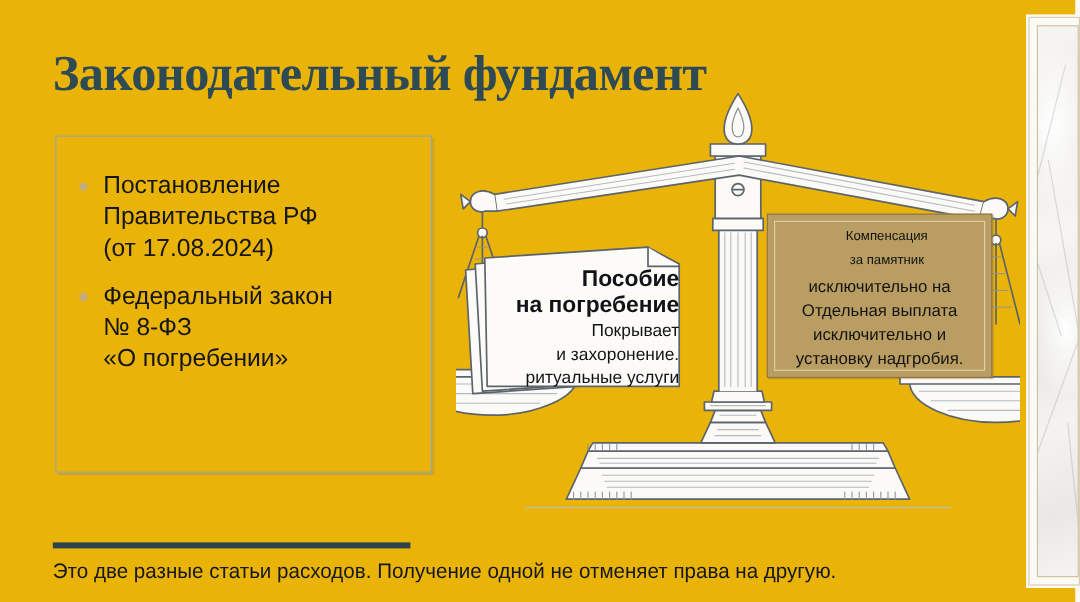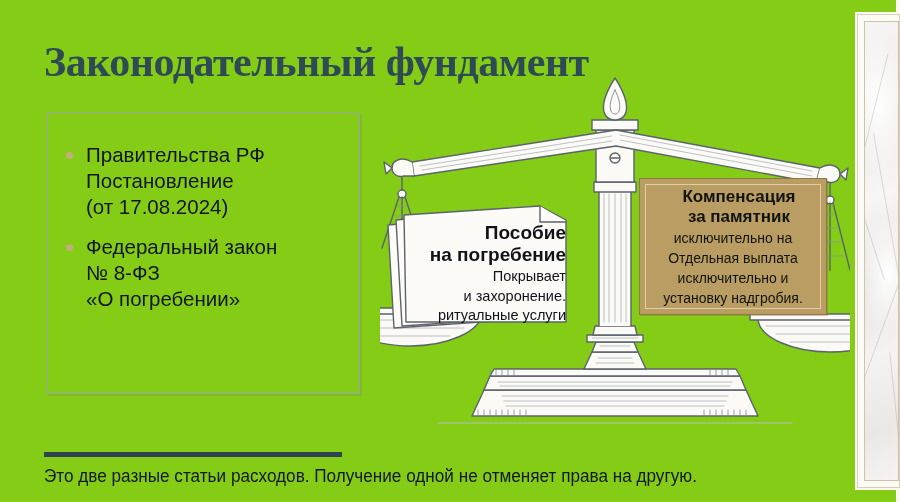--- a/index.html
+++ b/index.html
@@ -1,21 +1,21 @@
 <!DOCTYPE html>
 <html><head>
 <meta charset="utf-8">
 <style>
   html,body{margin:0;padding:0;}
   body{
     width:900px;height:502px;overflow:hidden;
     background:#faf8f0;
     font-family:"Liberation Sans", sans-serif;
   }
-  #slide{position:relative;width:896px;height:502px;background:#84cc16;}
+  #slide{position:relative;width:896px;height:502px;background:#eab308;}
 
   
   .marble-panel{
     position:absolute;left:855px;top:12px;width:45px;height:478px;
     background:#fbf9f2;
   }
   .marble-outer{
     position:absolute;left:2px;top:2px;right:0px;bottom:2px;
     border:1px solid #d8cfb4;
     background:#fcfaf4;
@@ -80,21 +80,21 @@
     background:#b99d63;border:1px solid #8f7846;
     z-index:5;
     box-shadow:1px 1px 0 rgba(120,100,60,.35);
   }
   .comp-inner{
     position:absolute;left:5px;top:5px;right:5px;bottom:5px;
     border:1.5px solid #e0cfa4;
     display:flex;flex-direction:column;align-items:center;justify-content:center;
     text-align:center;color:#12140f;padding:0 4px;box-sizing:border-box;
   }
-  .comp-inner .cb-title{font-size:17px;font-weight:bold;line-height:20px;margin-left:12px;}
+  .comp-inner .cb-title{font-size:11px;font-weight:normal;line-height:20px;margin-left:12px;}
   .comp-inner .cb-sub{font-size:14px;line-height:17px;margin-top:3px;}
 
   
   .footer-rule{
     position:absolute;left:44px;top:452px;width:298px;height:5px;
     background:#2d4450;
   }
   .footer-note{
     position:absolute;left:44px;top:466px;width:790px;
     font-size:17.5px;color:#15181c;white-space:nowrap;
@@ -117,22 +117,22 @@
       </div>
     </div>
   </div>
 
   <div class="page-title">Законодательный фундамент</div>
 
   <div class="law-box"></div>
   <div class="bullets">
 
     <div class="bullet-item">
+      <span class="bullet-line">Постановление</span>
       <span class="bullet-line">Правительства РФ</span>
-      <span class="bullet-line">Постановление</span>
       <span class="bullet-line">(от 17.08.2024)</span>
     </div>
 
     <div class="bullet-item">
       <span class="bullet-line">Федеральный закон</span>
       <span class="bullet-line">№ 8-ФЗ</span>
       <span class="bullet-line">«О погребении»</span>
     </div>
 
   </div>

